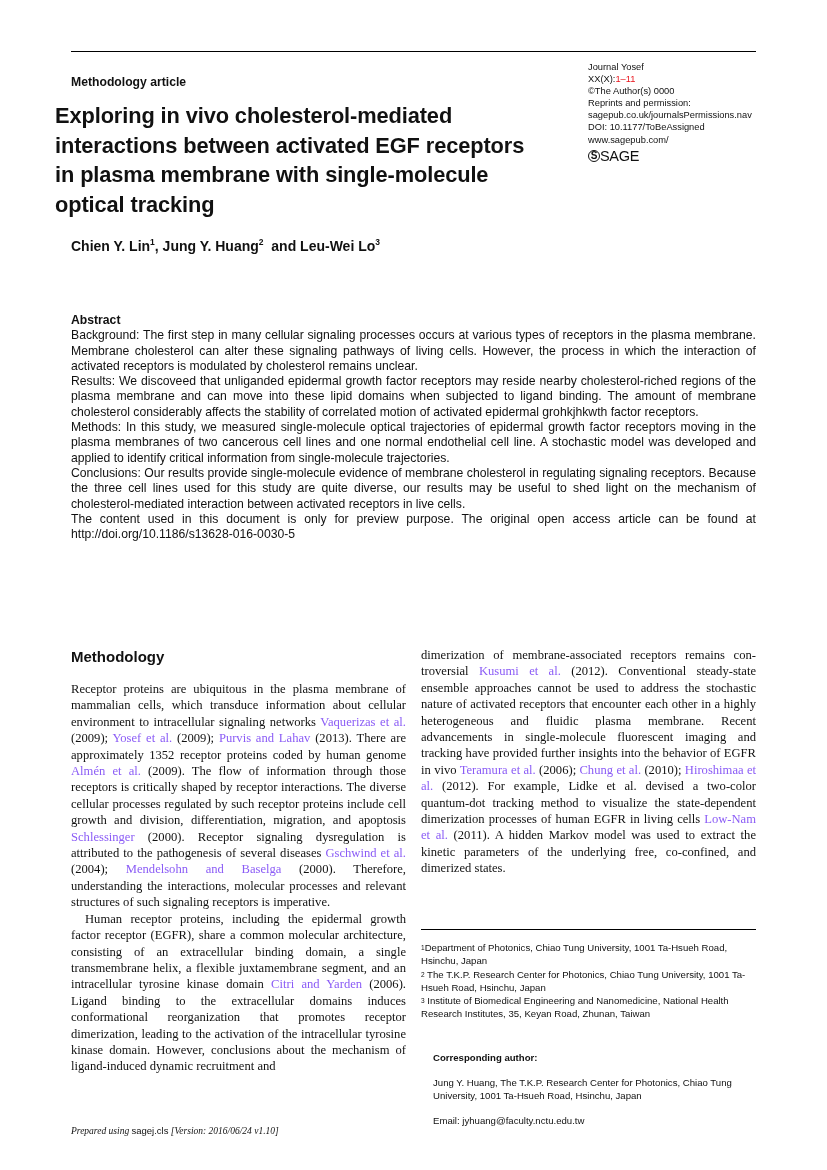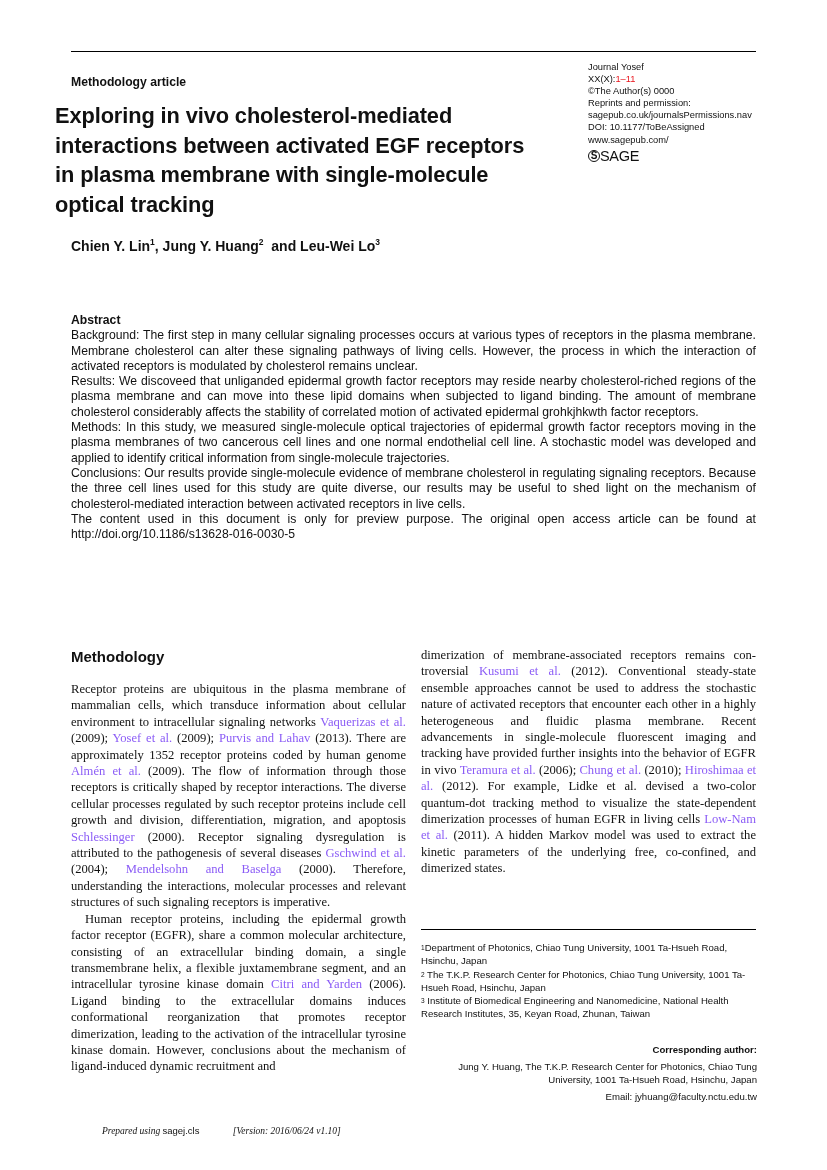--- a/index.html
+++ b/index.html
@@ -29,25 +29,25 @@
   .col-right { left: 421px; top: 647px; }
   .section-head { position: absolute; left: 71px; top: 648px; font-size: 15px; font-weight: bold; }
   .cite { color: #8b5cf6; }
 
   .footnote-rule { position: absolute; left: 421px; top: 929px; width: 335px; height: 1px; background: #000; }
   .affils { position: absolute; left: 421px; top: 941px; width: 340px; font-size: 9.6px; line-height: 13.3px; }
   .affils p { margin: 0; }
   .affils sup { font-size: 6.5px; vertical-align: top; }
   .corr { position: absolute; left: 421px; top: 1039px; width: 340px; font-size: 9.6px; line-height: 13px; }
   .corr .head { font-weight: bold; }
-  .corr p { margin: 4px; text-align: right; }
+  .corr p { margin: 12px; }
   .corr .email { margin-top: 2px; }
 
   .footer { position: absolute; left: 71px; top: 1125px; font-size: 9.5px; }
-  .footer .it { font-style: italic; margin-left: 31px; }
+  .footer .it { font-style: italic; }
 </style>
 </head>
 <body>
 
 <div class="top-rule"></div>
 
 <div class="article-type sans">Methodology article</div>
 
 <h1 class="title sans">Exploring in vivo cholesterol-mediated interactions between activated EGF receptors in plasma membrane with single-molecule optical tracking</h1>
 

